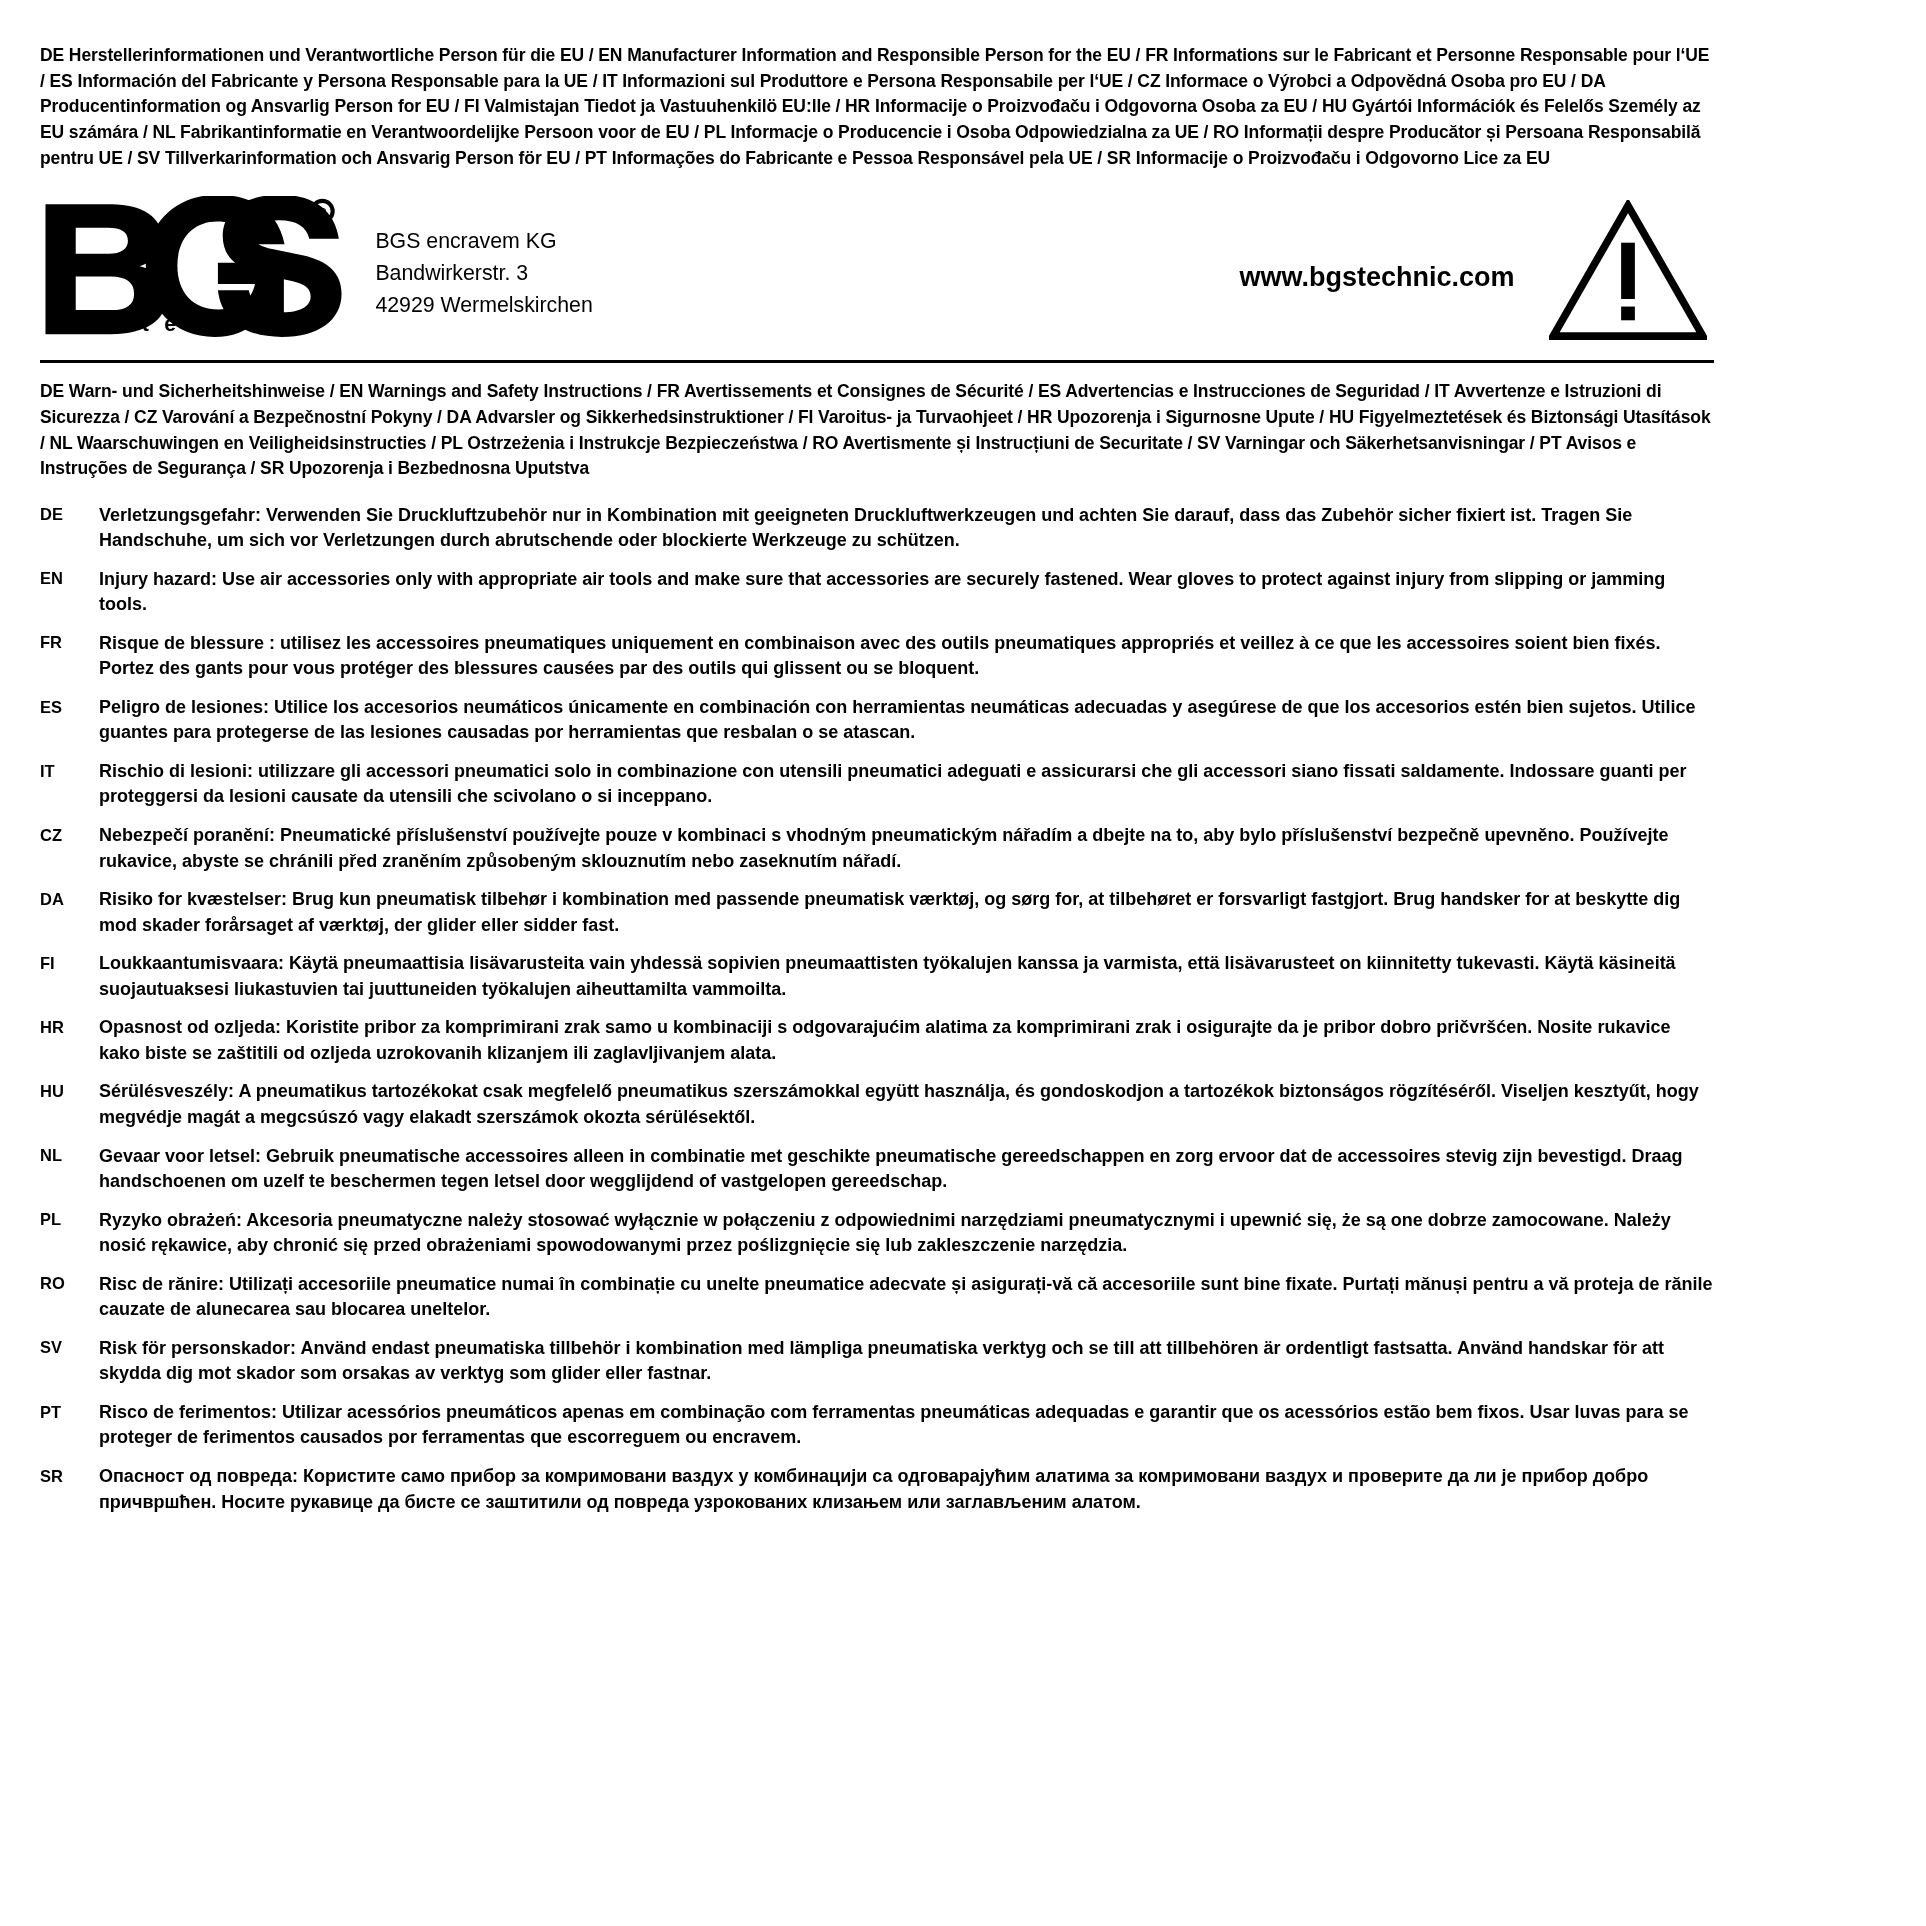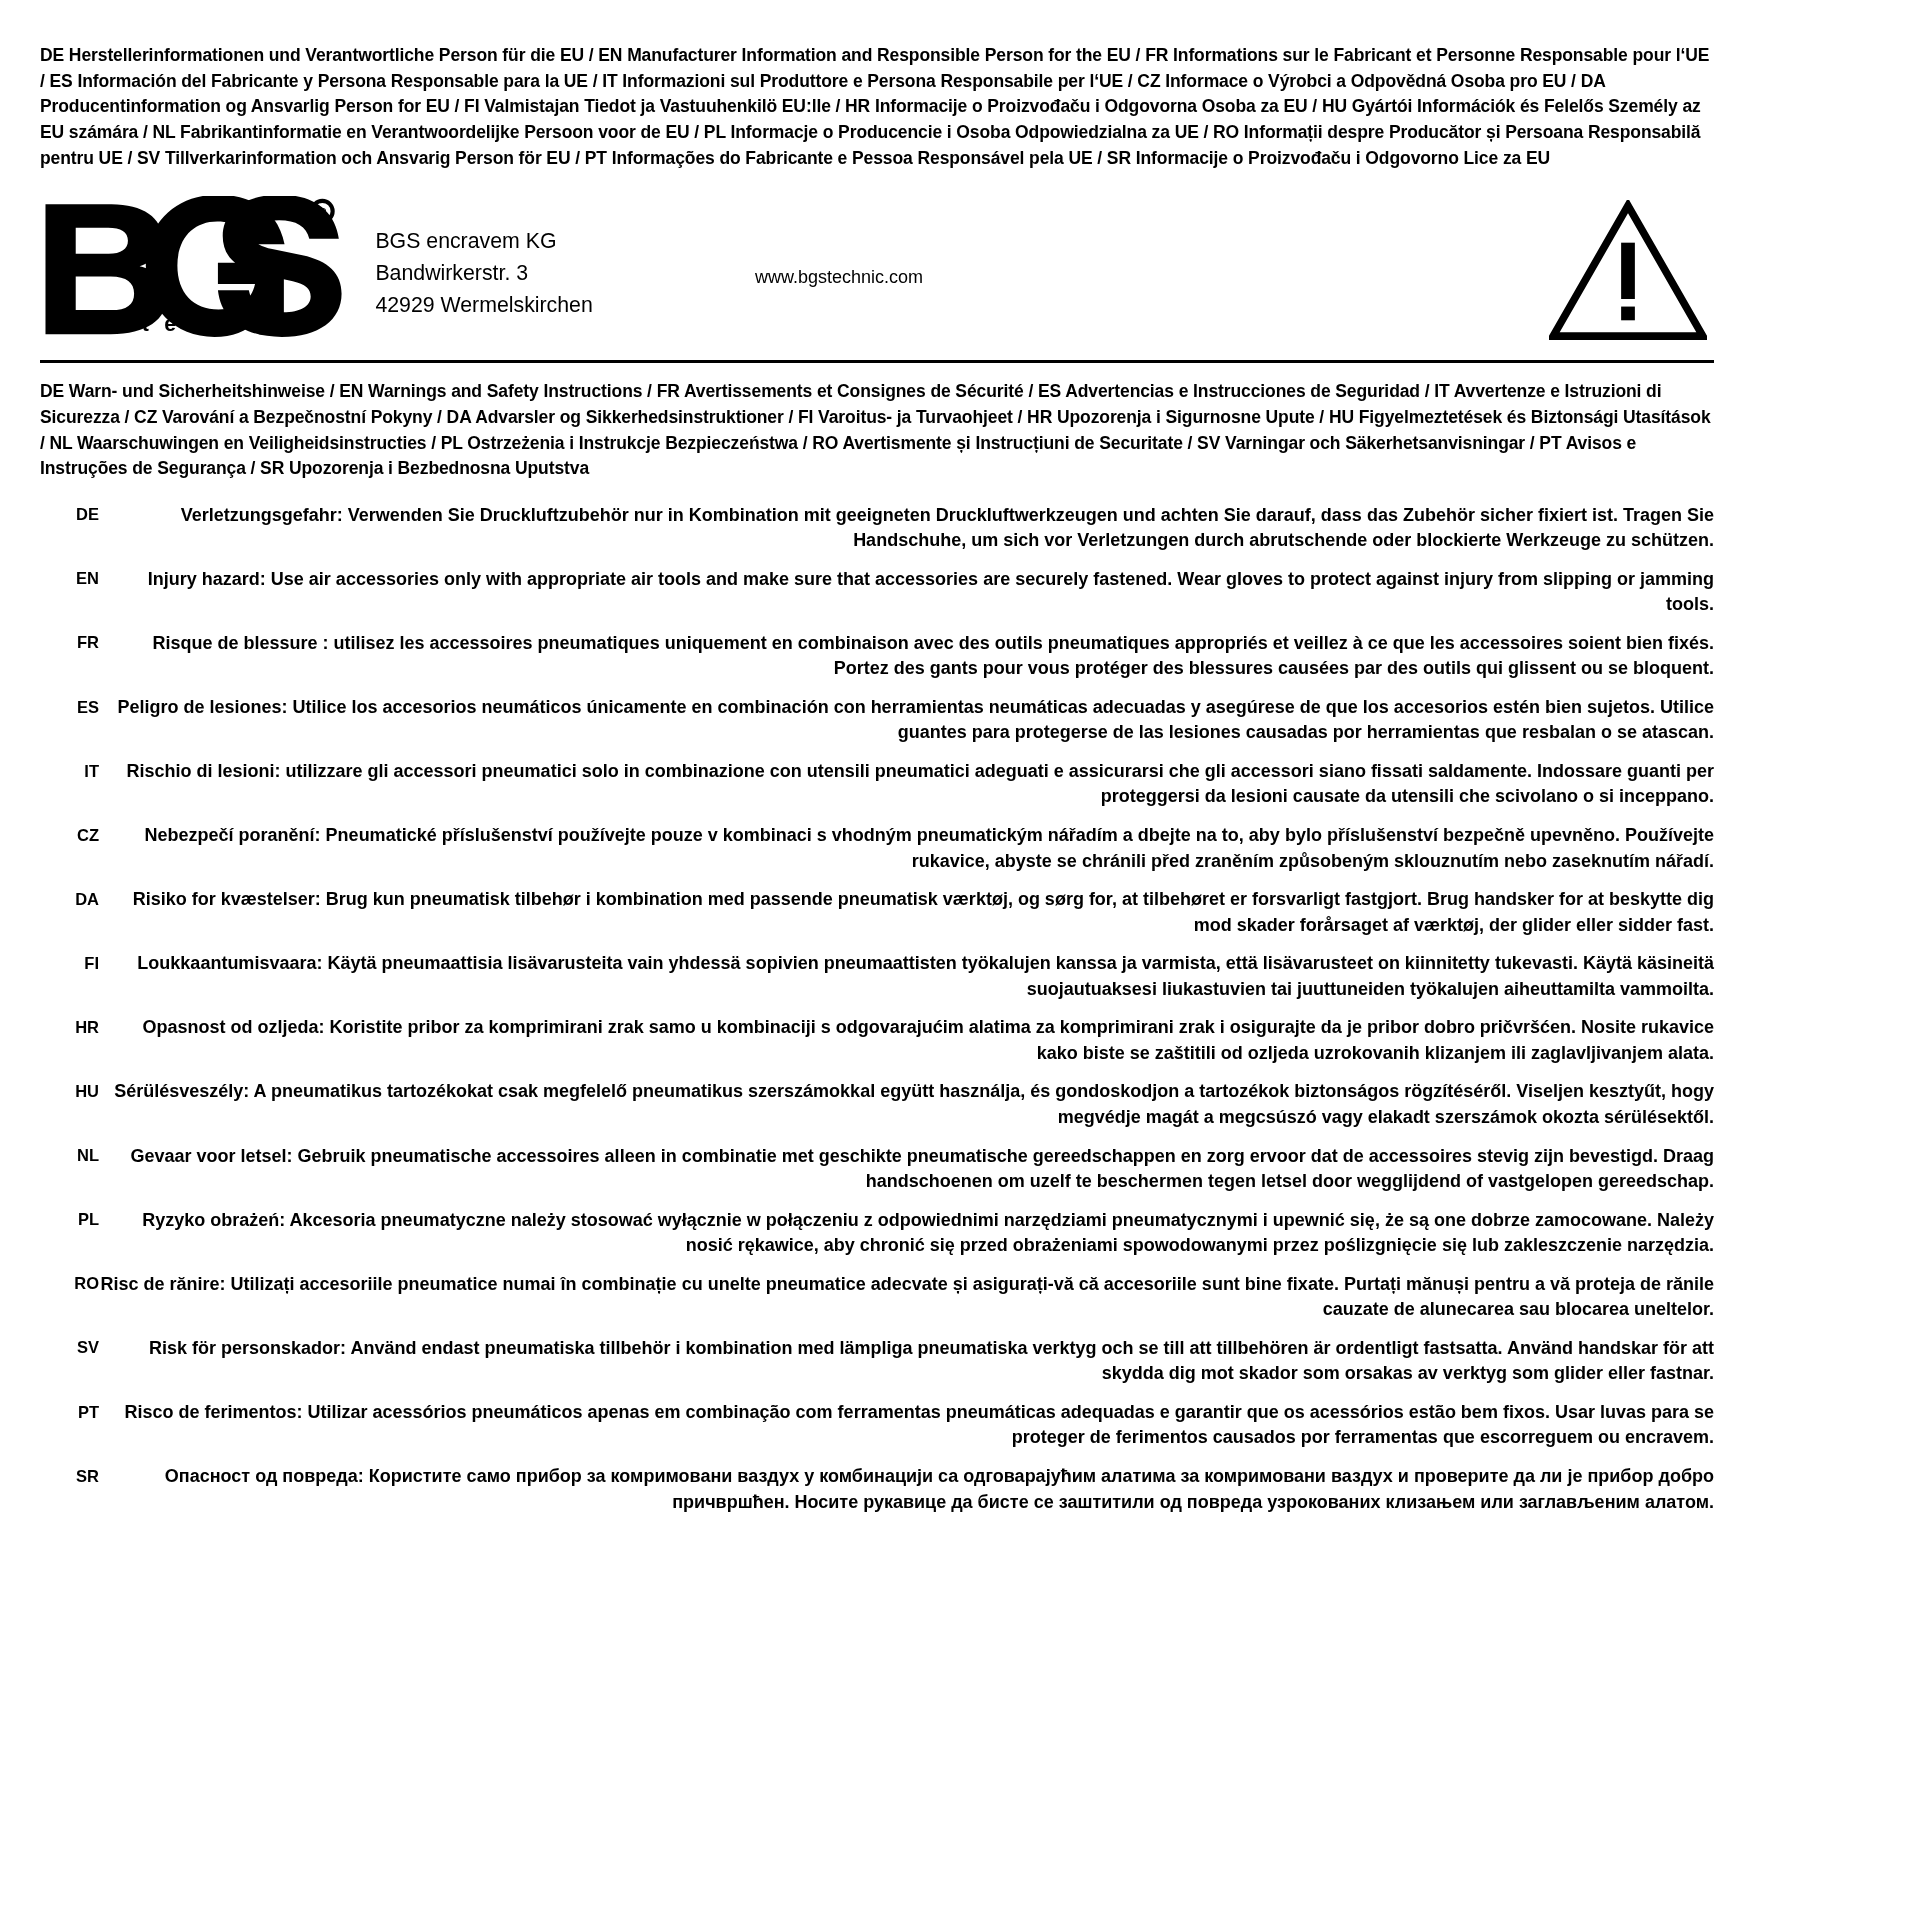--- a/index.html
+++ b/index.html
@@ -56,23 +56,23 @@
     padding-top: 5.5px;
   }
   .contact-block {
     flex: 0 0 385px;
     font-size: 21.3px;
     line-height: 1.52;
     padding-top: 5.5px;
   }
   .web-block {
     flex: 1 1 auto;
-    text-align: left;
-    font-size: 18px;
-    font-weight: normal;
+    text-align: right;
+    font-size: 27px;
+    font-weight: bold;
     padding-top: 15px;
     padding-right: 27.5px;
   }
   .warn-triangle {
     flex: 0 0 172px;
     display: flex;
     justify-content: flex-end;
     align-items: center;
     padding-right: 6.9px;
   }
@@ -88,21 +88,20 @@
   }
 
   
   .lang-list {
     margin-top: 6.9px;
   }
   .lang-row {
     display: flex;
     align-items: flex-start;
     margin-bottom: 13px;
-    text-align: right;
   }
   .lang-code {
     flex: 0 0 59px;
     font-size: 16.5px;
     font-weight: bold;
     line-height: 1.42;
     padding-top: 0.7px;
   }
   .lang-text {
     flex: 1 1 auto;

